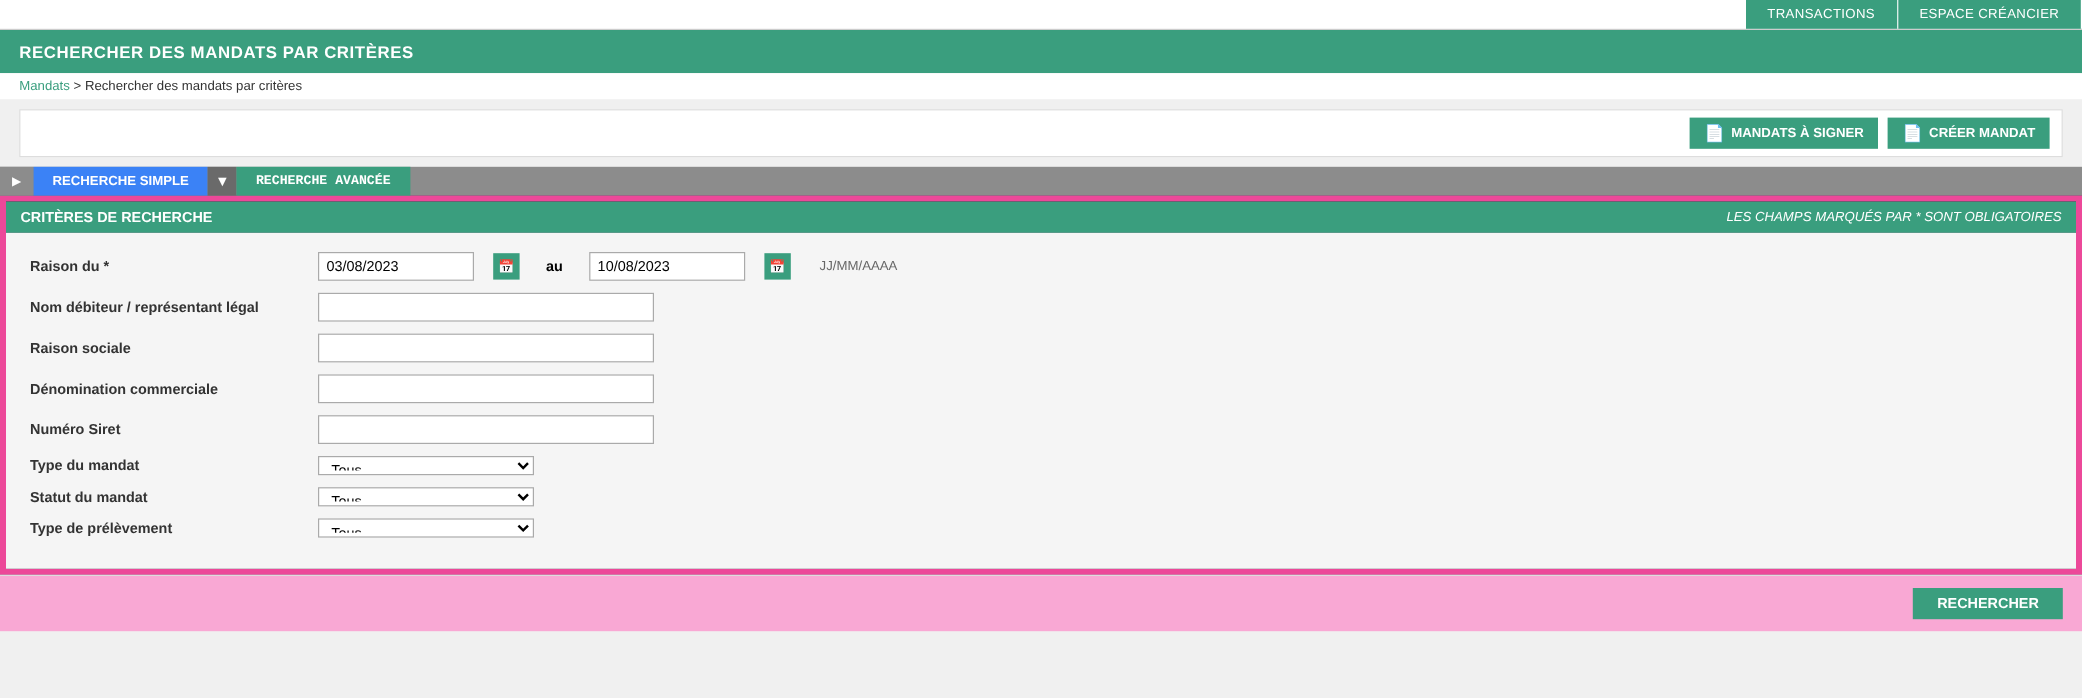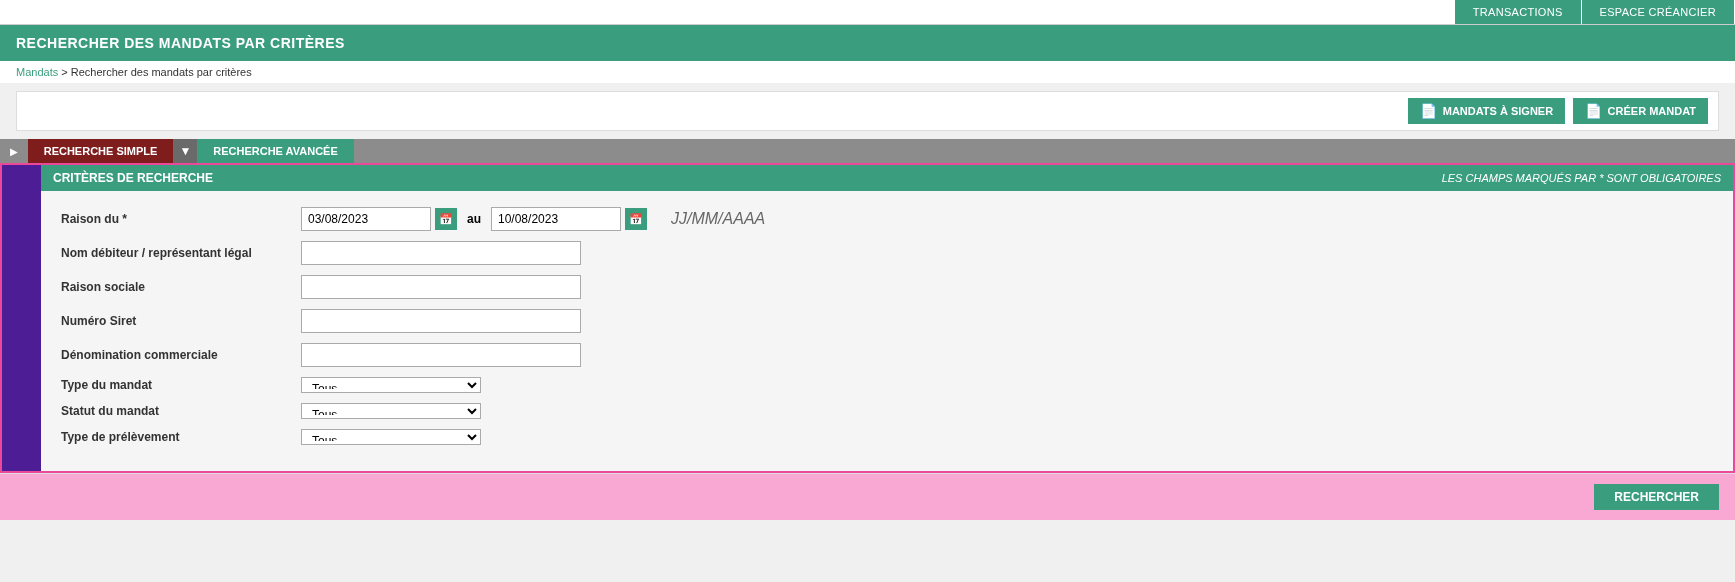--- a/index.html
+++ b/index.html
@@ -75,39 +75,39 @@
       font-size: 10px;
       cursor: pointer;
     }
     .search-tab {
       padding: 6px 16px;
       color: #fff;
       font-size: 11px;
       font-weight: bold;
       cursor: pointer;
       text-transform: uppercase;
-      background: #7f1d1d;
+      background: #3b82f6;
     }
     .search-tab.active {
       background: #3a9e7e;
+      font-family: Liberation Mono, monospace;
     }
     .search-tab-divider {
       background: #6a6a6a;
       color: #fff;
       padding: 5px 6px;
       font-size: 12px;
       cursor: pointer;
     }
 
     
     .criteria-section {
-      background: #4c1d95;
-      border: 2px solid #ec4899;
+      background: #0f172a;
+      border: 5px solid #ec4899;
       margin: 0;
-      padding-left: 39px;
     }
     .criteria-header {
       background: #3a9e7e;
       color: #fff;
       padding: 6px 12px;
       font-size: 12px;
       font-weight: bold;
       display: flex;
       justify-content: space-between;
       align-items: center;
@@ -138,21 +138,21 @@
       border: 1px solid #aaa;
       padding: 3px 6px;
       font-size: 12px;
       width: 280px;
       height: 24px;
       background: #fff;
     }
     .date-group {
       display: flex;
       align-items: center;
-      gap: 4px;
+      gap: 16px;
     }
     .date-input {
       border: 1px solid #aaa;
       padding: 3px 6px;
       font-size: 12px;
       width: 130px;
       height: 24px;
       background: #fff;
     }
     .cal-btn {
@@ -161,24 +161,23 @@
       color: #fff;
       width: 22px;
       height: 22px;
       cursor: pointer;
       font-size: 11px;
       display: flex;
       align-items: center;
       justify-content: center;
     }
     .date-format-hint {
-      font-size: 16px;
+      font-size: 11px;
       color: #666;
-      margin-left: 20px;
-      font-style: italic;
+      margin-left: 8px;
     }
     .form-select {
       border: 1px solid #aaa;
       padding: 3px 6px;
       font-size: 12px;
       width: 180px;
       height: 16px;
       background: #fff;
       cursor: pointer;
     }
@@ -288,26 +287,26 @@
         <label class="form-label">Nom débiteur / représentant légal</label>
         <input type="text" class="form-input" style="">
       </div>
 
       <div class="form-row">
         <label class="form-label">Raison sociale</label>
         <input type="text" class="form-input" style="">
       </div>
 
       <div class="form-row">
+        <label class="form-label">Dénomination commerciale</label>
+        <input type="text" class="form-input" style="">
+      </div>
+
+      <div class="form-row">
         <label class="form-label">Numéro Siret</label>
-        <input type="text" class="form-input" style="">
-      </div>
-
-      <div class="form-row">
-        <label class="form-label">Dénomination commerciale</label>
         <input type="text" class="form-input" style="">
       </div>
 
       <div class="form-row">
         <label class="form-label">Type du mandat</label>
         <select class="form-select">
           <option>Tous</option>
           <option>Option 1</option>
           <option>Option 2</option>
         </select>

